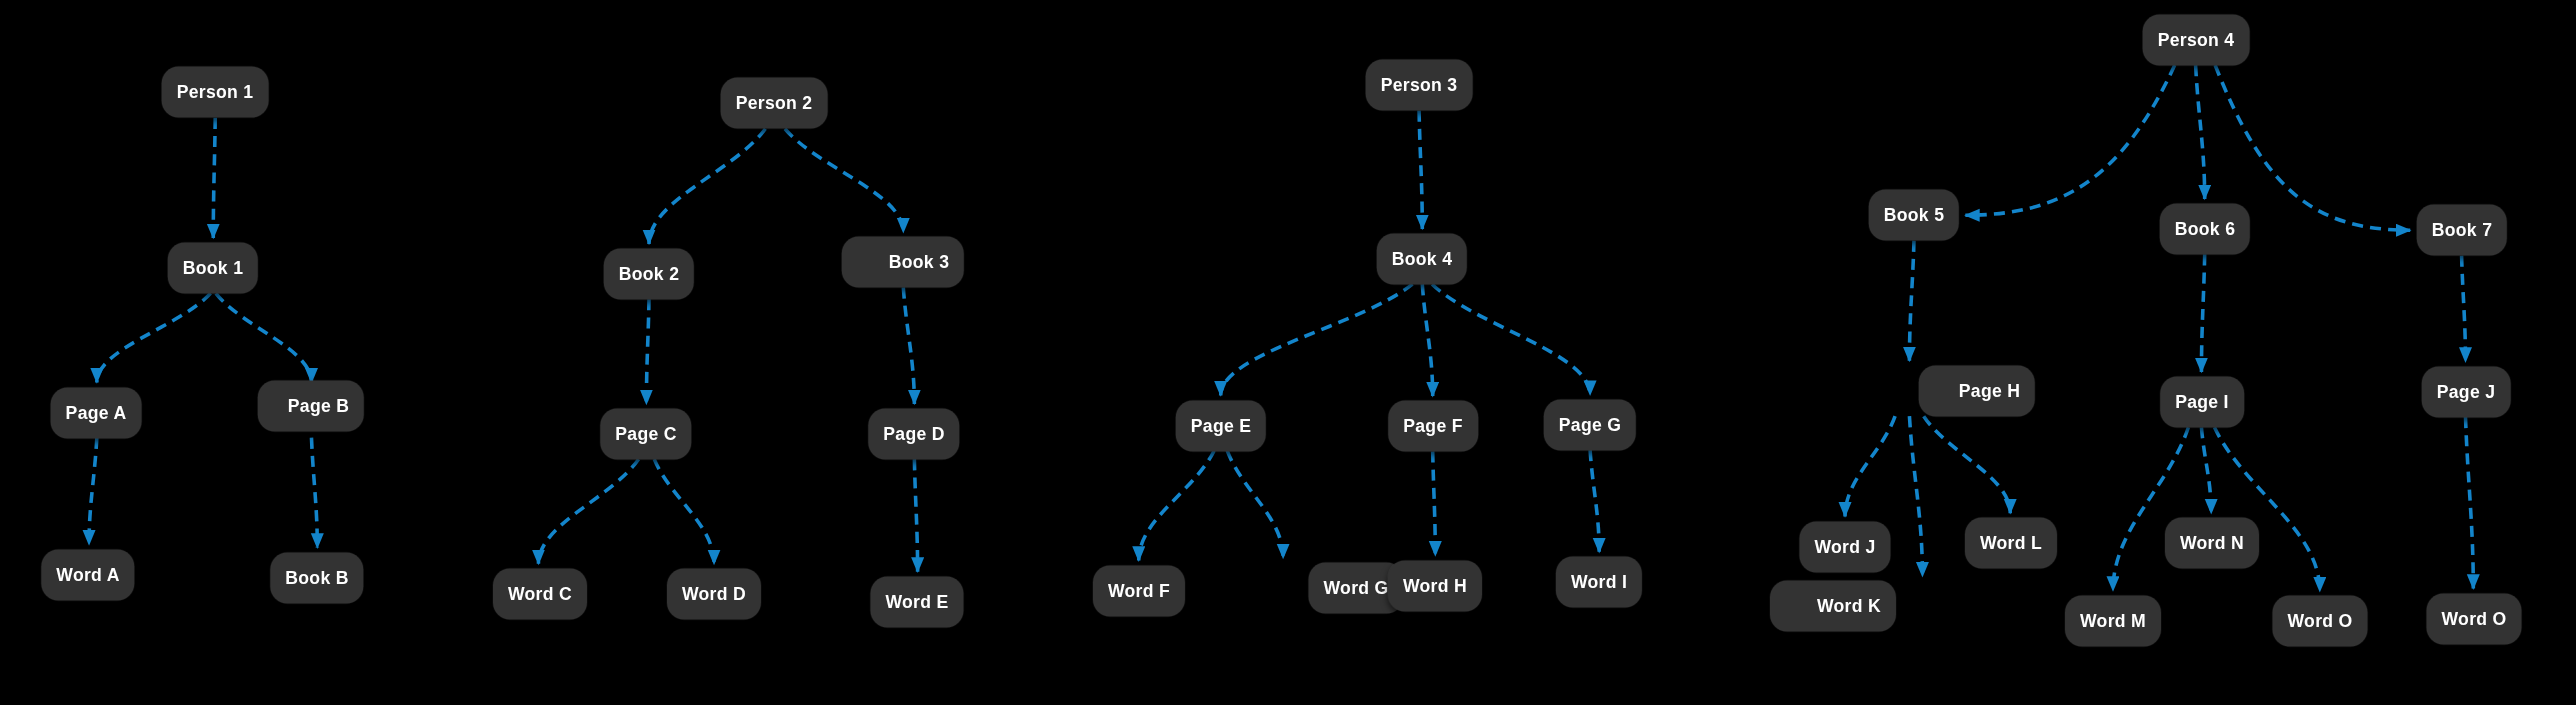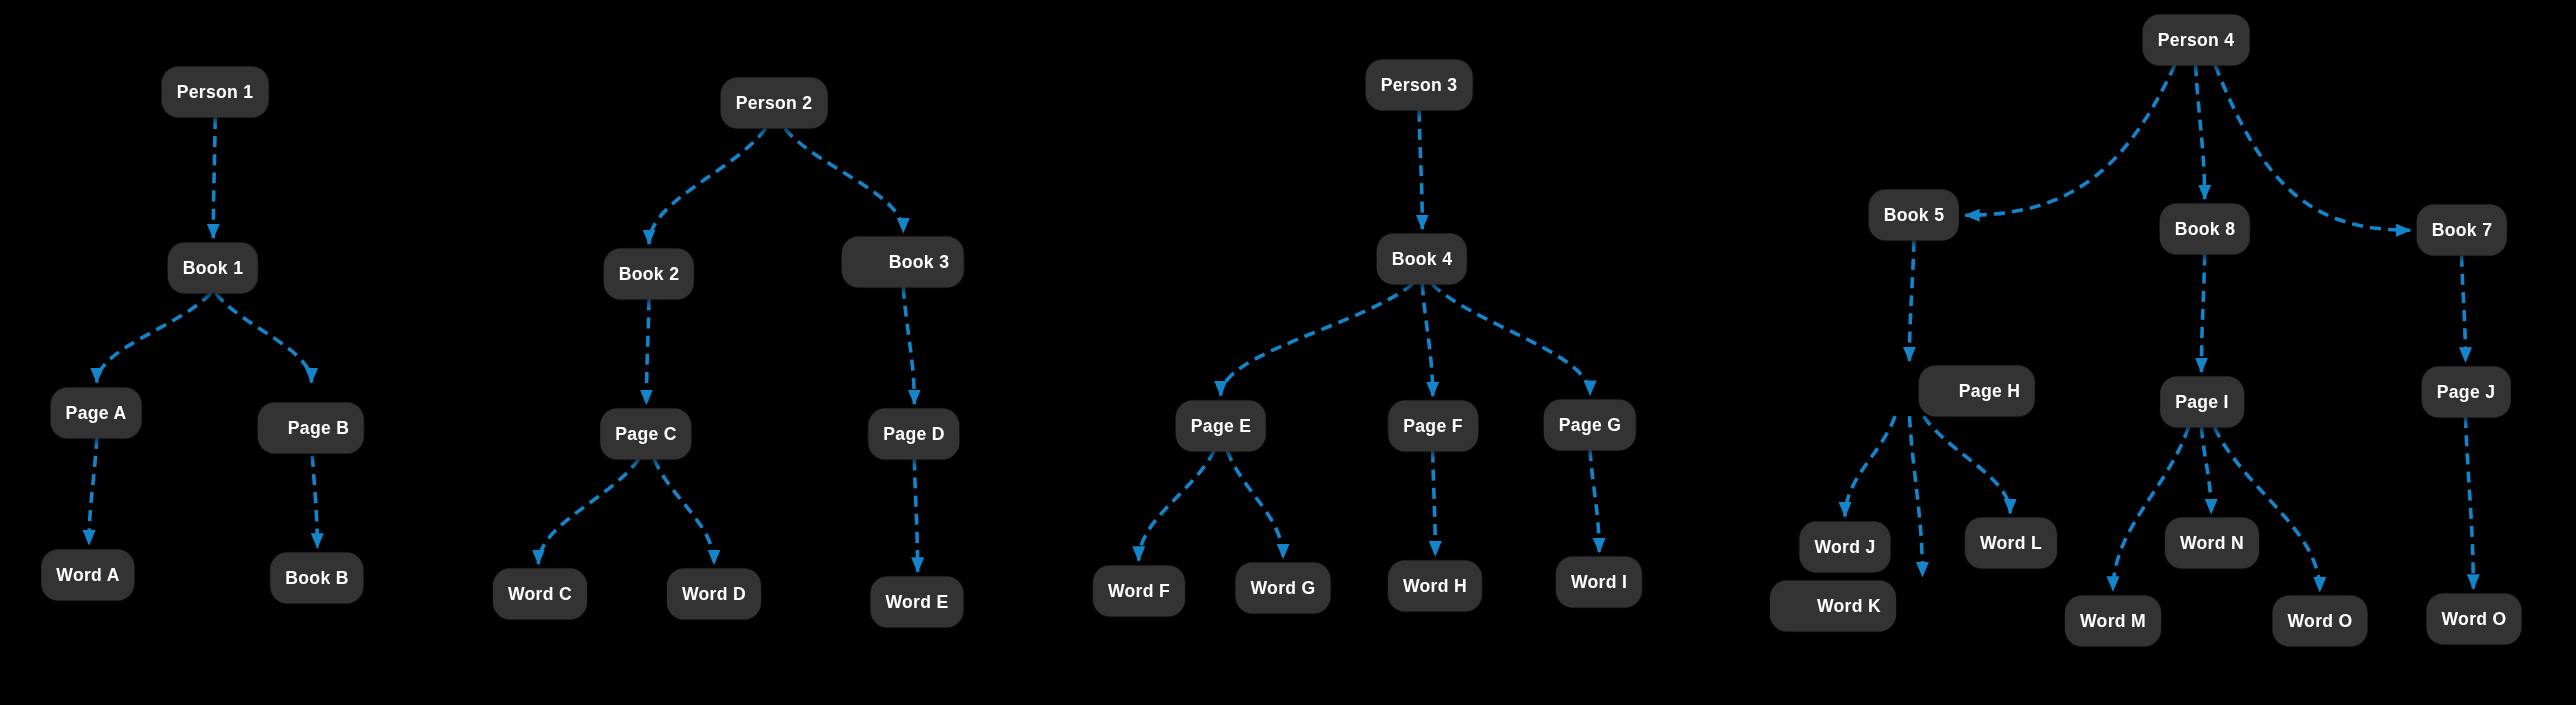--- a/index.html
+++ b/index.html
@@ -85,21 +85,21 @@
   <div class="nodes-layer" id="nodes">
       <div class="node" style="left: 215px; top: 92px;">
         <span>Person 1</span>
       </div>
       <div class="node" style="left: 213px; top: 268px;">
         <span>Book 1</span>
       </div>
       <div class="node" style="left: 96px; top: 413px;">
         <span>Page A</span>
       </div>
-      <div class="node" style="left: 311px; top: 428px; padding-left: 30px;">
+      <div class="node" style="left: 311px; top: 406px; padding-left: 30px;">
         <span>Page B</span>
       </div>
       <div class="node" style="left: 88px; top: 575px;">
         <span>Word A</span>
       </div>
       <div class="node" style="left: 317px; top: 578px;">
         <span>Book B</span>
       </div>
       <div class="node" style="left: 774px; top: 103px;">
         <span>Person 2</span>
@@ -136,37 +136,37 @@
       </div>
       <div class="node" style="left: 1433px; top: 426px;">
         <span>Page F</span>
       </div>
       <div class="node" style="left: 1590px; top: 425px;">
         <span>Page G</span>
       </div>
       <div class="node" style="left: 1139px; top: 591px;">
         <span>Word F</span>
       </div>
-      <div class="node" style="left: 1283px; top: 588px;">
+      <div class="node" style="left: 1356px; top: 588px;">
         <span>Word G</span>
       </div>
       <div class="node" style="left: 1435px; top: 586px;">
         <span>Word H</span>
       </div>
       <div class="node" style="left: 1599px; top: 582px;">
         <span>Word I</span>
       </div>
       <div class="node" style="left: 2196px; top: 40px;">
         <span>Person 4</span>
       </div>
       <div class="node" style="left: 1914px; top: 215px;">
         <span>Book 5</span>
       </div>
       <div class="node" style="left: 2205px; top: 229px;">
-        <span>Book 8</span>
+        <span>Book 6</span>
       </div>
       <div class="node" style="left: 2462px; top: 230px;">
         <span>Book 7</span>
       </div>
       <div class="node" style="left: 1977px; top: 391px; padding-left: 40px;">
         <span>Page H</span>
       </div>
       <div class="node" style="left: 2202px; top: 402px;">
         <span>Page I</span>
       </div>

